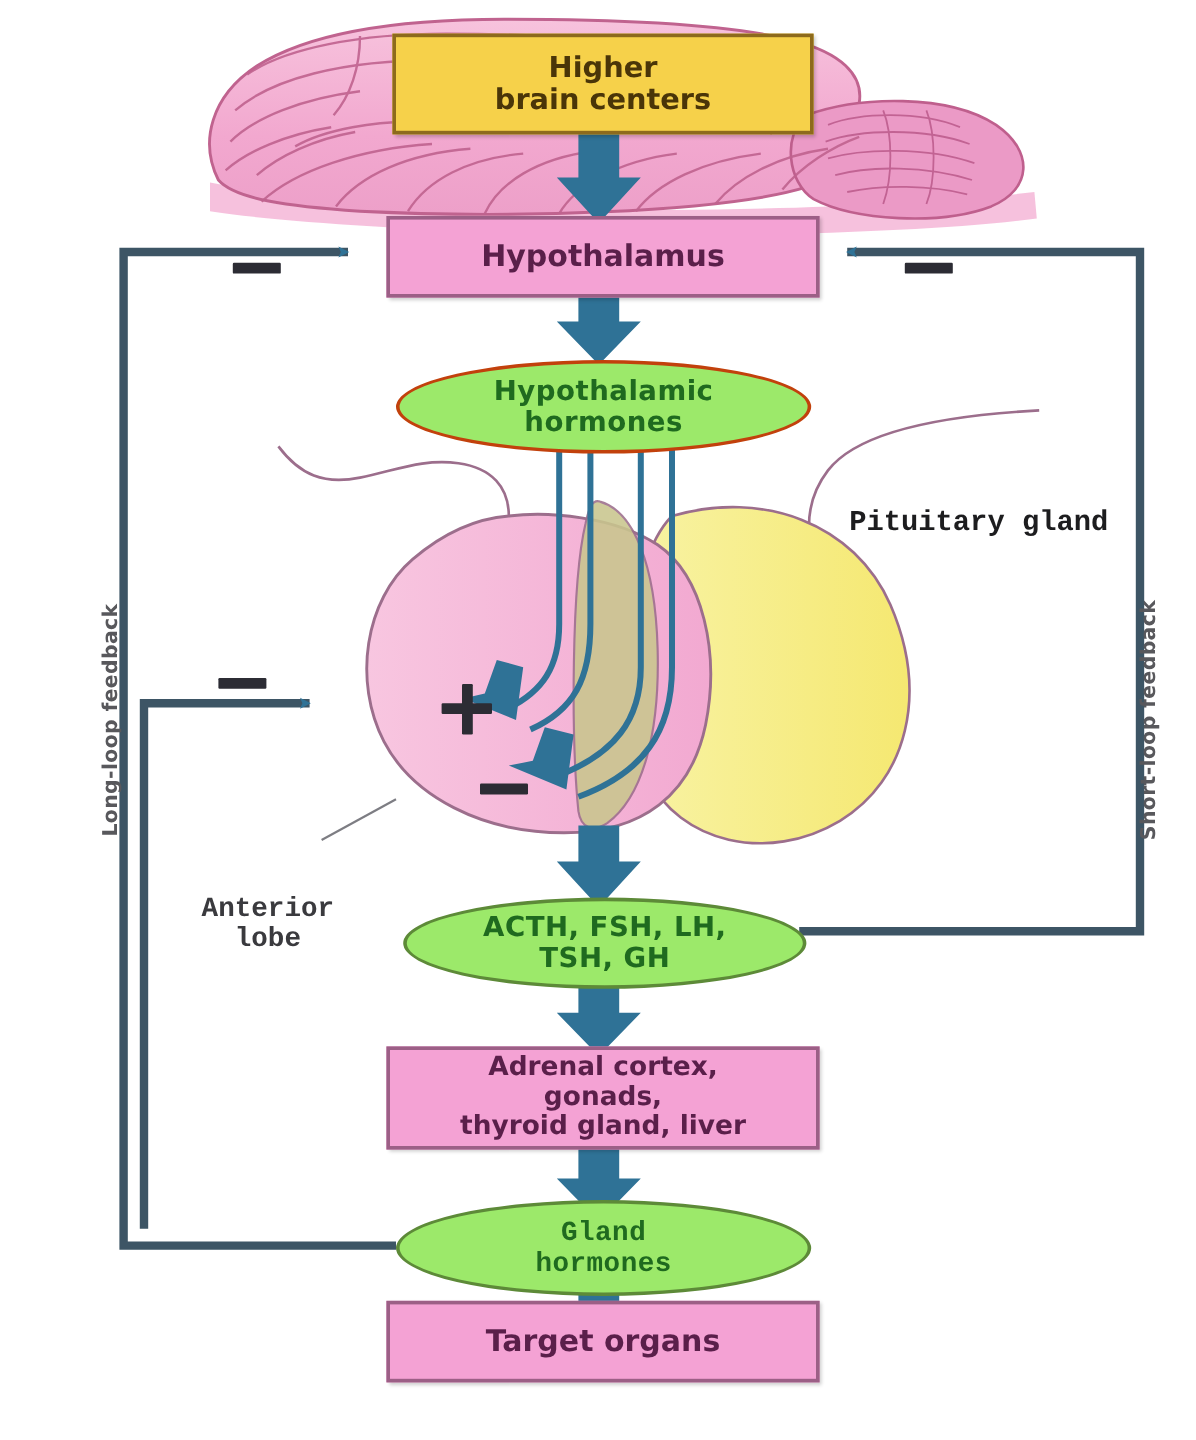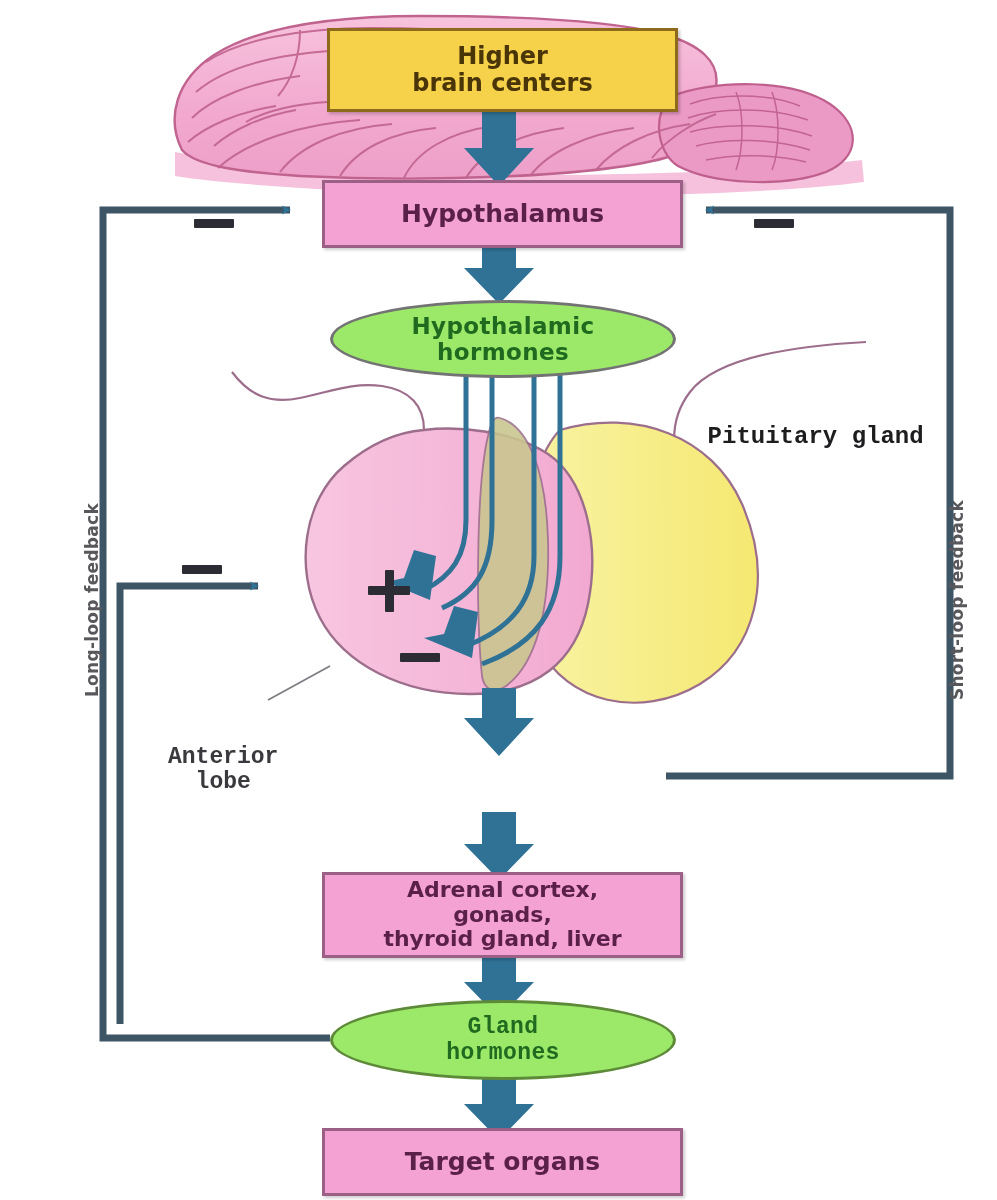--- a/index.html
+++ b/index.html
@@ -167,43 +167,49 @@
   </div>
 
   <div class="boxnode" style="left:327px;top:28px;width:345px;height:78px;
               background:#f6d14a;border:3px solid #8d6a1c;color:#4a3508;
               font-size:24px;box-shadow:2px 2px 3px rgba(0,0,0,.22);">
     <span style="white-space:pre-line;">Higher
 brain centers</span>
   </div>
 
   <div class="nodelabel" style="left:330px;top:300px;width:340px;height:72px;border-radius:50%;
-              background:#9ce96a;border:3px solid #737373;color:#1f6a1f;
+              background:#9ce96a;border:3px solid #c2410c;color:#1f6a1f;
               font-size:23px;line-height:1.14;">
     <span style="white-space:pre-line;">Hypothalamic
 hormones</span>
   </div>
 
+  <div class="nodelabel" style="left:336px;top:748px;width:330px;height:70px;border-radius:50%;
+              background:#9ce96a;border:3px solid #5d8a38;color:#1f6a1f;
+              font-size:23px;line-height:1.14;">
+    <span style="white-space:pre-line;">ACTH, FSH, LH,
+TSH, GH</span>
+  </div>
 
   <div class="boxnode" style="left:322px;top:872px;width:355px;height:80px;
               background:#f4a2d4;border:3px solid #9c5f86;color:#5a1f4a;
               font-size:22px;box-shadow:2px 2px 3px rgba(0,0,0,.2);">
     <span style="white-space:pre-line;">Adrenal cortex,
 gonads,
 thyroid gland, liver</span>
   </div>
 
   <div class="nodelabel" style="left:330px;top:1000px;width:340px;height:74px;border-radius:50%;
               background:#9ce96a;border:3px solid #5d8a38;color:#1f6a1f;
               font-size:23px;line-height:1.14;font-family:Liberation Mono, monospace;">
     <span style="white-space:pre-line;">Gland
 hormones</span>
   </div>
 
-  <div class="boxnode" style="left:322px;top:1128px;width:355px;height:62px;
+  <div class="boxnode" style="left:322px;top:1084px;width:355px;height:62px;
               background:#f4a2d4;border:3px solid #9c5f86;color:#5a1f4a;
               font-size:25px;box-shadow:2px 2px 3px rgba(0,0,0,.2);">
     <span style="white-space:pre-line;">Target organs</span>
   </div>
 
   <div class="plainlabel" style="left:650px;top:398px;font-size:24px;color:#1d1d1f;">
     <span>Pituitary gland</span>
   </div>
 
   <div class="plainlabel" style="left:168px;top:694px;font-size:23px;color:#3a3a3e;">

